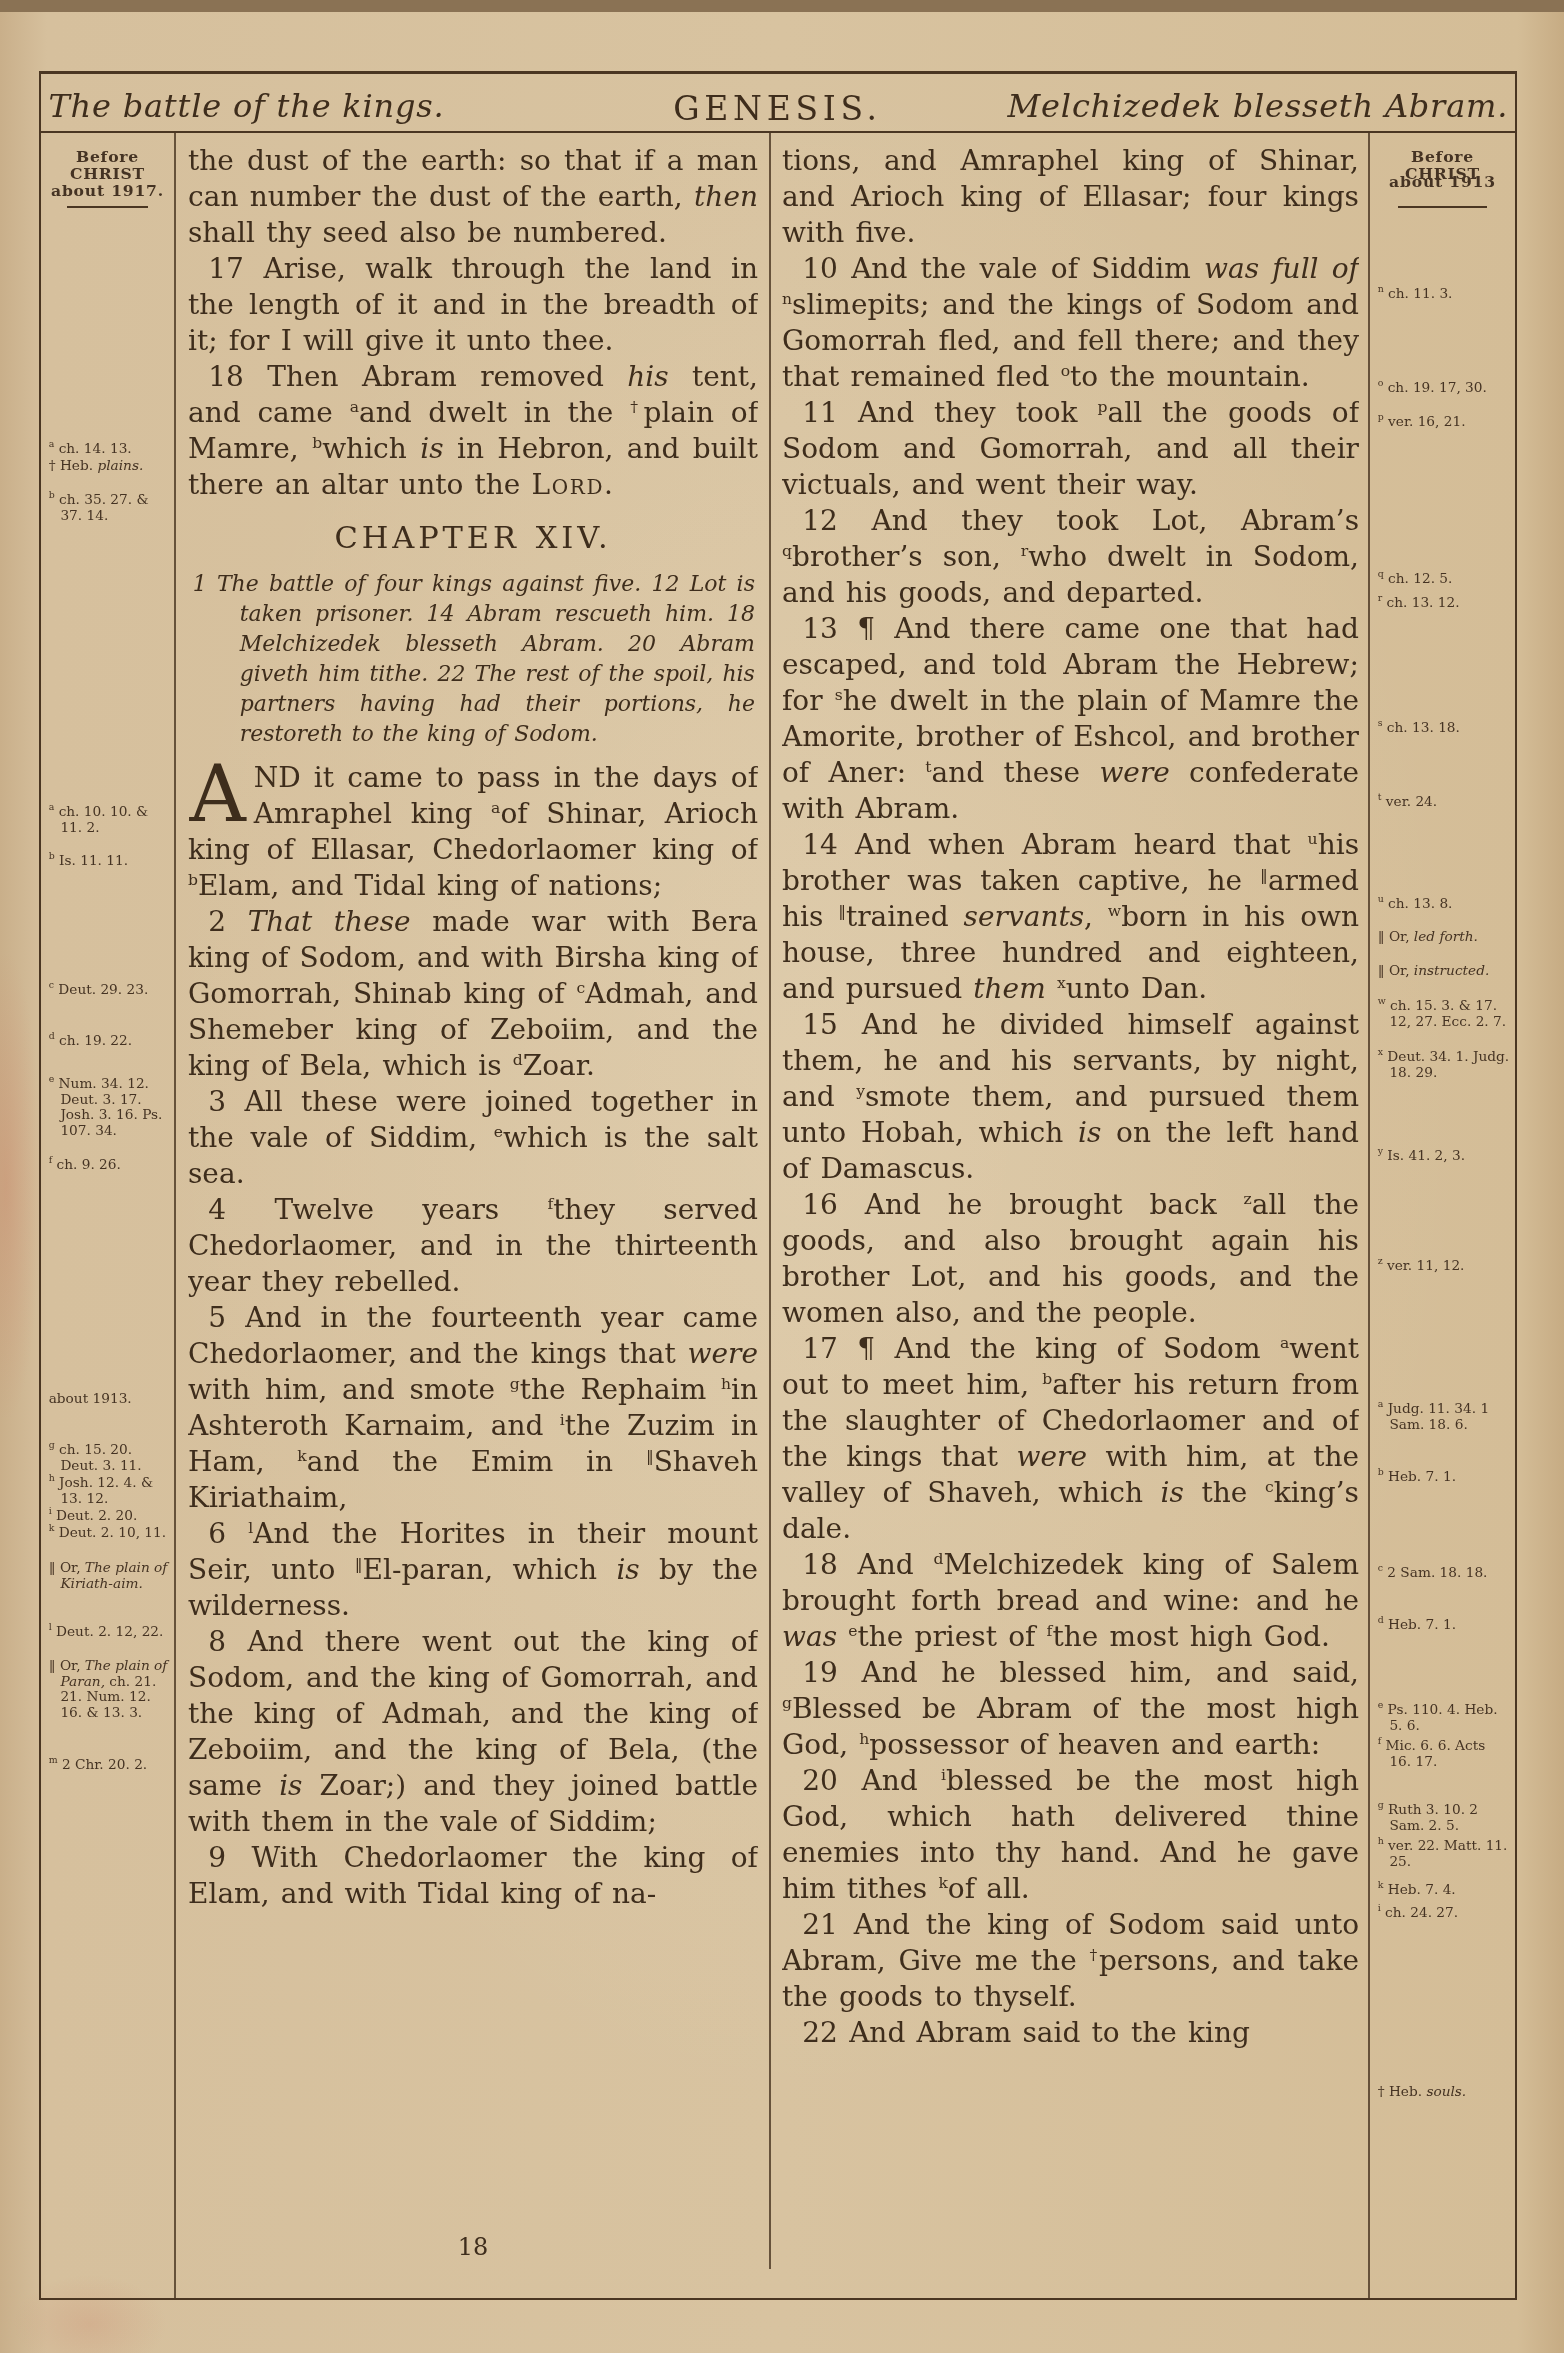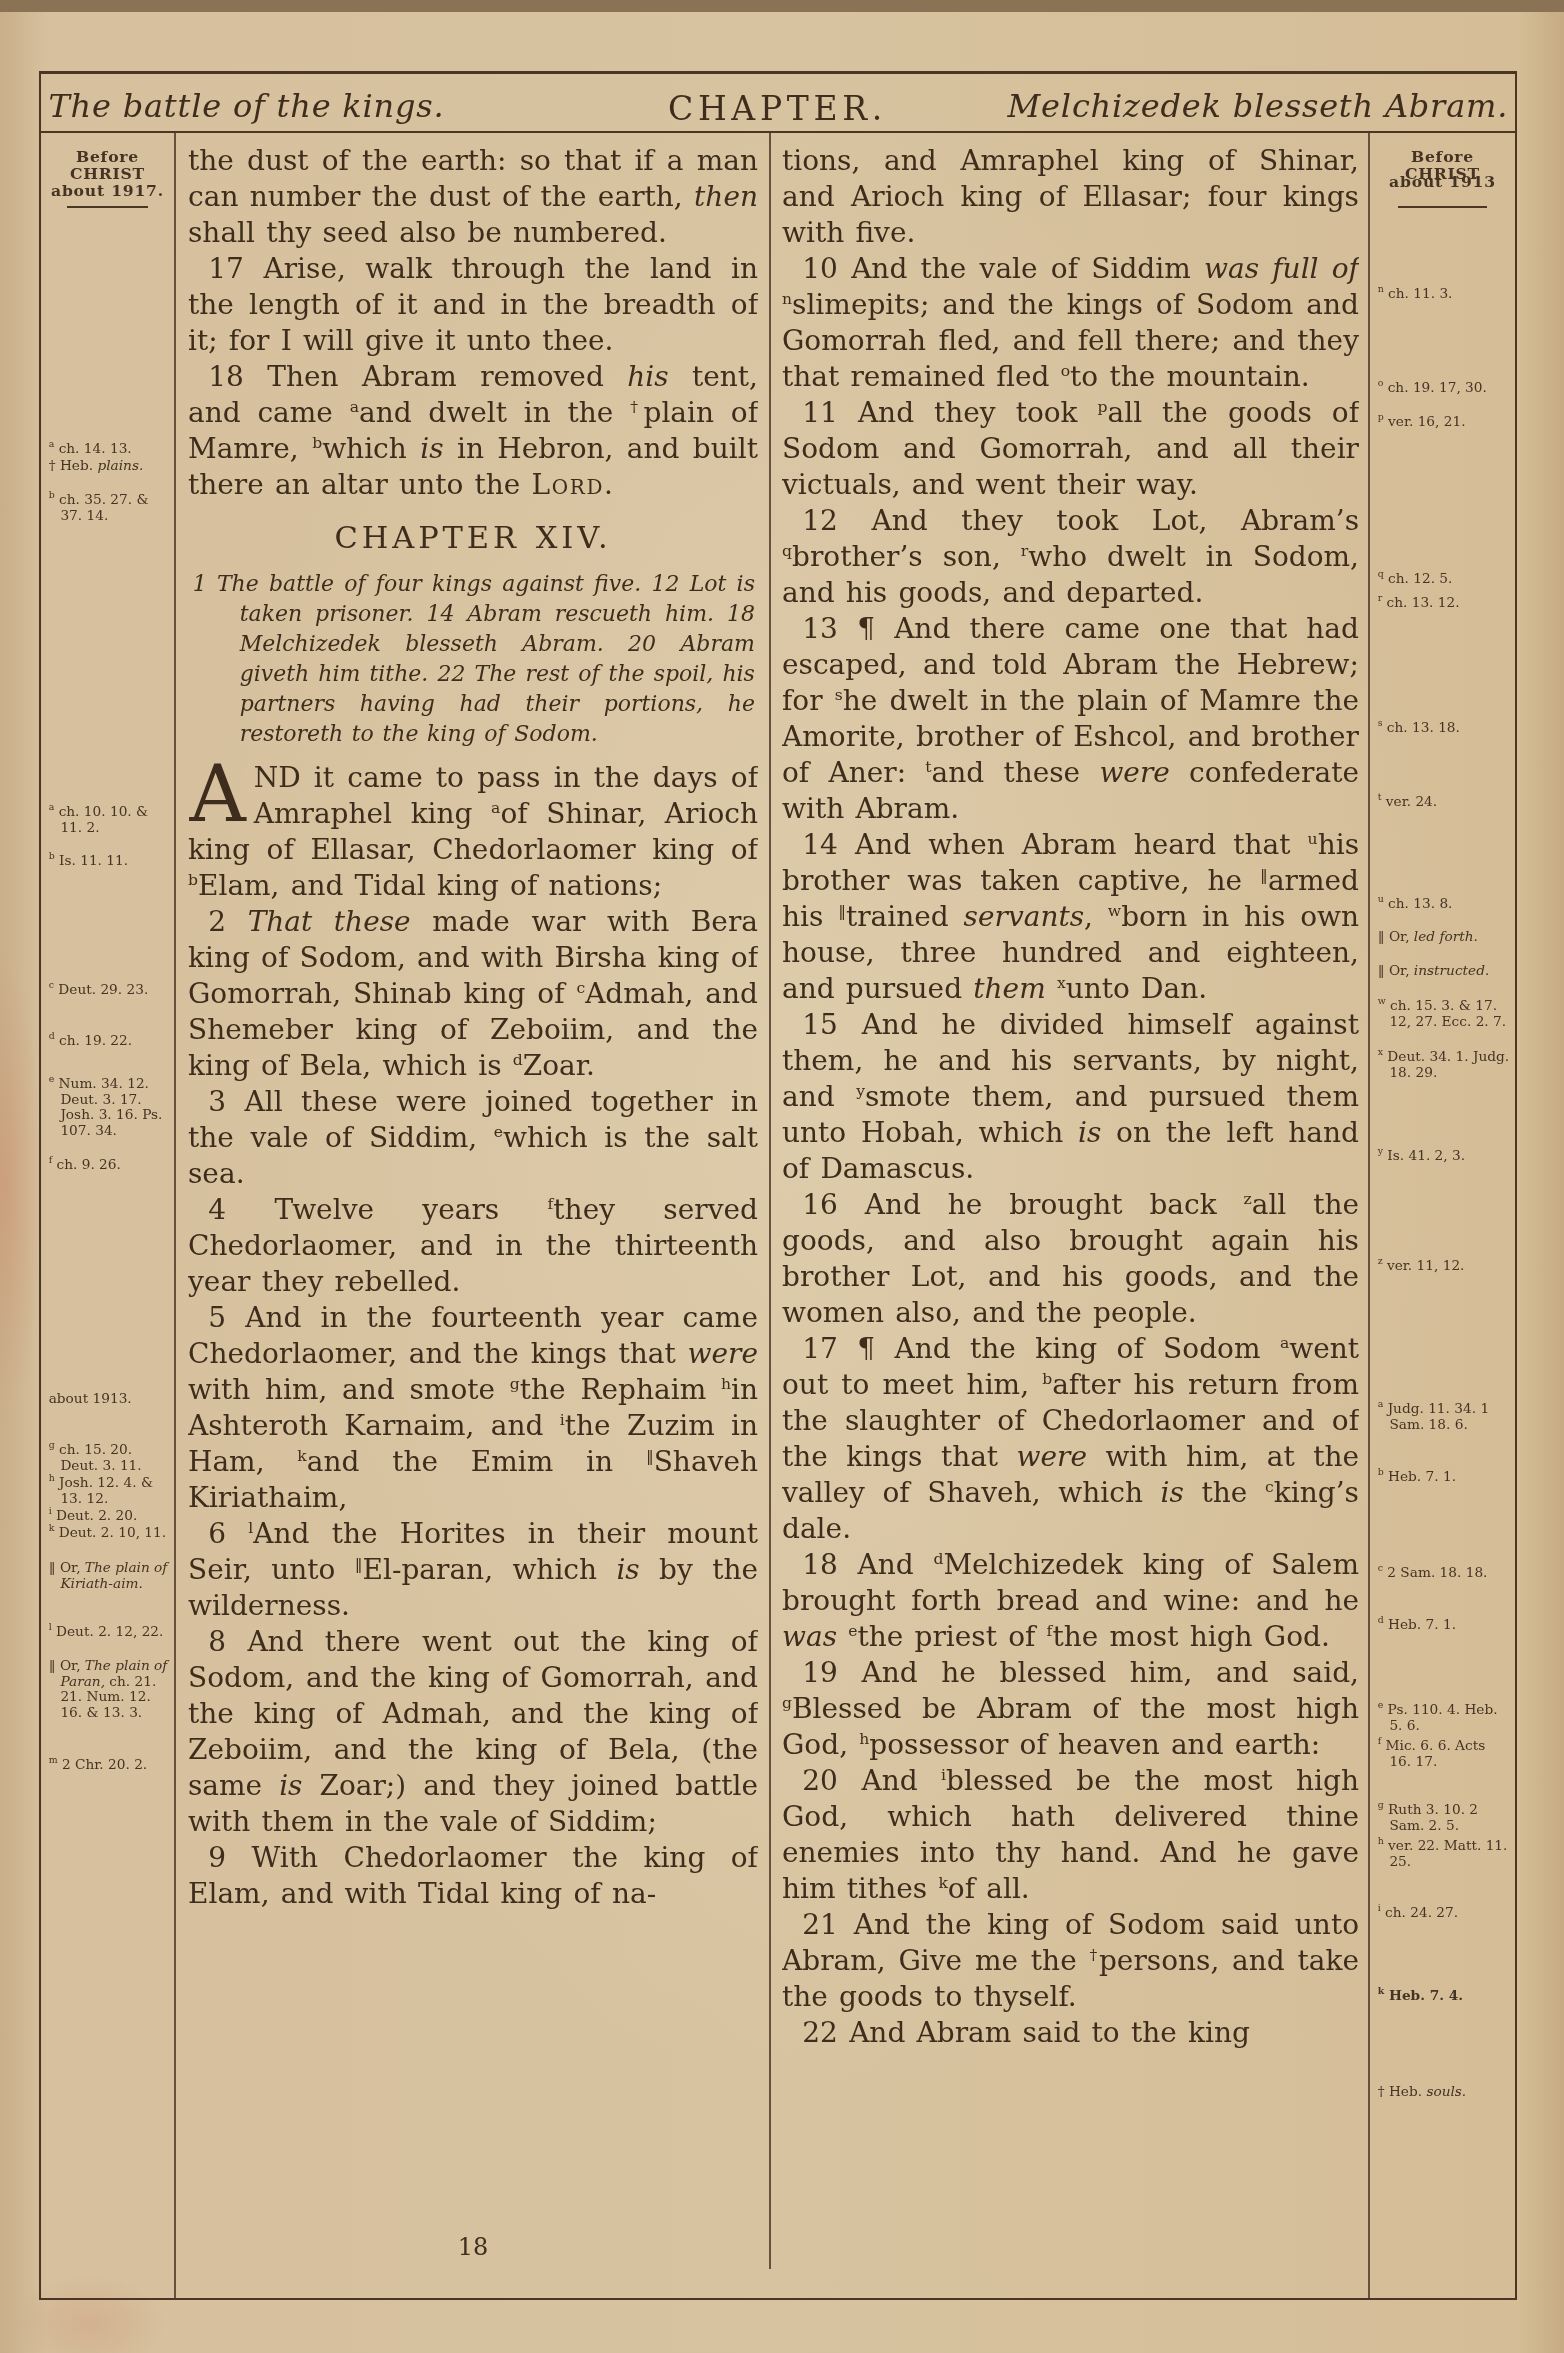--- a/index.html
+++ b/index.html
@@ -58,21 +58,21 @@
   <div class="rule h" style="top:119px;left:39px;width:1477px;"></div>
   <div class="rule h" style="top:2286px;left:39px;width:1477px;"></div>
   <div class="rule v" style="top:59px;left:39px;height:2229px;"></div>
   <div class="rule v" style="top:59px;left:1515px;height:2229px;"></div>
   <div class="rule v soft" style="top:121px;left:174px;height:2165px;"></div>
   <div class="rule v soft" style="top:121px;left:769px;height:2136px;"></div>
   <div class="rule v soft" style="top:121px;left:1368px;height:2165px;"></div>
 
   <div class="runhead">
     <span class="rh-left">The battle of the kings.</span>
-    <span class="rh-center">CHAPTER.</span>
+    <span class="rh-center">GENESIS.</span>
     <span class="rh-right">Melchizedek blesseth Abram.</span>
   </div>
 
   <div class="margin-col" style="left:44px;width:127px;">
       <div class="bc" style="top: 11px;">Before</div>
       <div class="bc" style="top: 28px;">CHRIST</div>
       <div class="bc" style="top: 45px;">about 1917.</div>
       <div class="bc-rule" style="top: 69px;"></div>
       <div class="note" style="top: 304px;"><sup>a</sup> ch. 14. 13.</div>
       <div class="note" style="top: 321px;">† Heb. <em>plains.</em></div>
@@ -148,20 +148,20 @@
       <div class="note" style="top: 1121px;"><sup>z</sup> ver. 11, 12.</div>
       <div class="note" style="top: 1264px;"><sup>a</sup> Judg. 11. 34. 1 Sam. 18. 6.</div>
       <div class="note" style="top: 1332px;"><sup>b</sup> Heb. 7. 1.</div>
       <div class="note" style="top: 1428px;"><sup>c</sup> 2 Sam. 18. 18.</div>
       <div class="note" style="top: 1480px;"><sup>d</sup> Heb. 7. 1.</div>
       <div class="note" style="top: 1565px;"><sup>e</sup> Ps. 110. 4. Heb. 5. 6.</div>
       <div class="note" style="top: 1601px;"><sup>f</sup> Mic. 6. 6. Acts 16. 17.</div>
       <div class="note" style="top: 1665px;"><sup>g</sup> Ruth 3. 10. 2 Sam. 2. 5.</div>
       <div class="note" style="top: 1701px;"><sup>h</sup> ver. 22. Matt. 11. 25.</div>
       <div class="note" style="top: 1768px;"><sup>i</sup> ch. 24. 27.</div>
-      <div class="note" style="top: 1851px; font-weight: bold;"><sup>k</sup> Heb. 7. 4.</div>
+      <div class="note" style="top: 1745px;"><sup>k</sup> Heb. 7. 4.</div>
       <div class="note" style="top: 1947px;">† Heb. <em>souls.</em></div>
     </div>
 
   <div class="pagenum">18</div>
 
 </div>
 
 
 </body></html>

